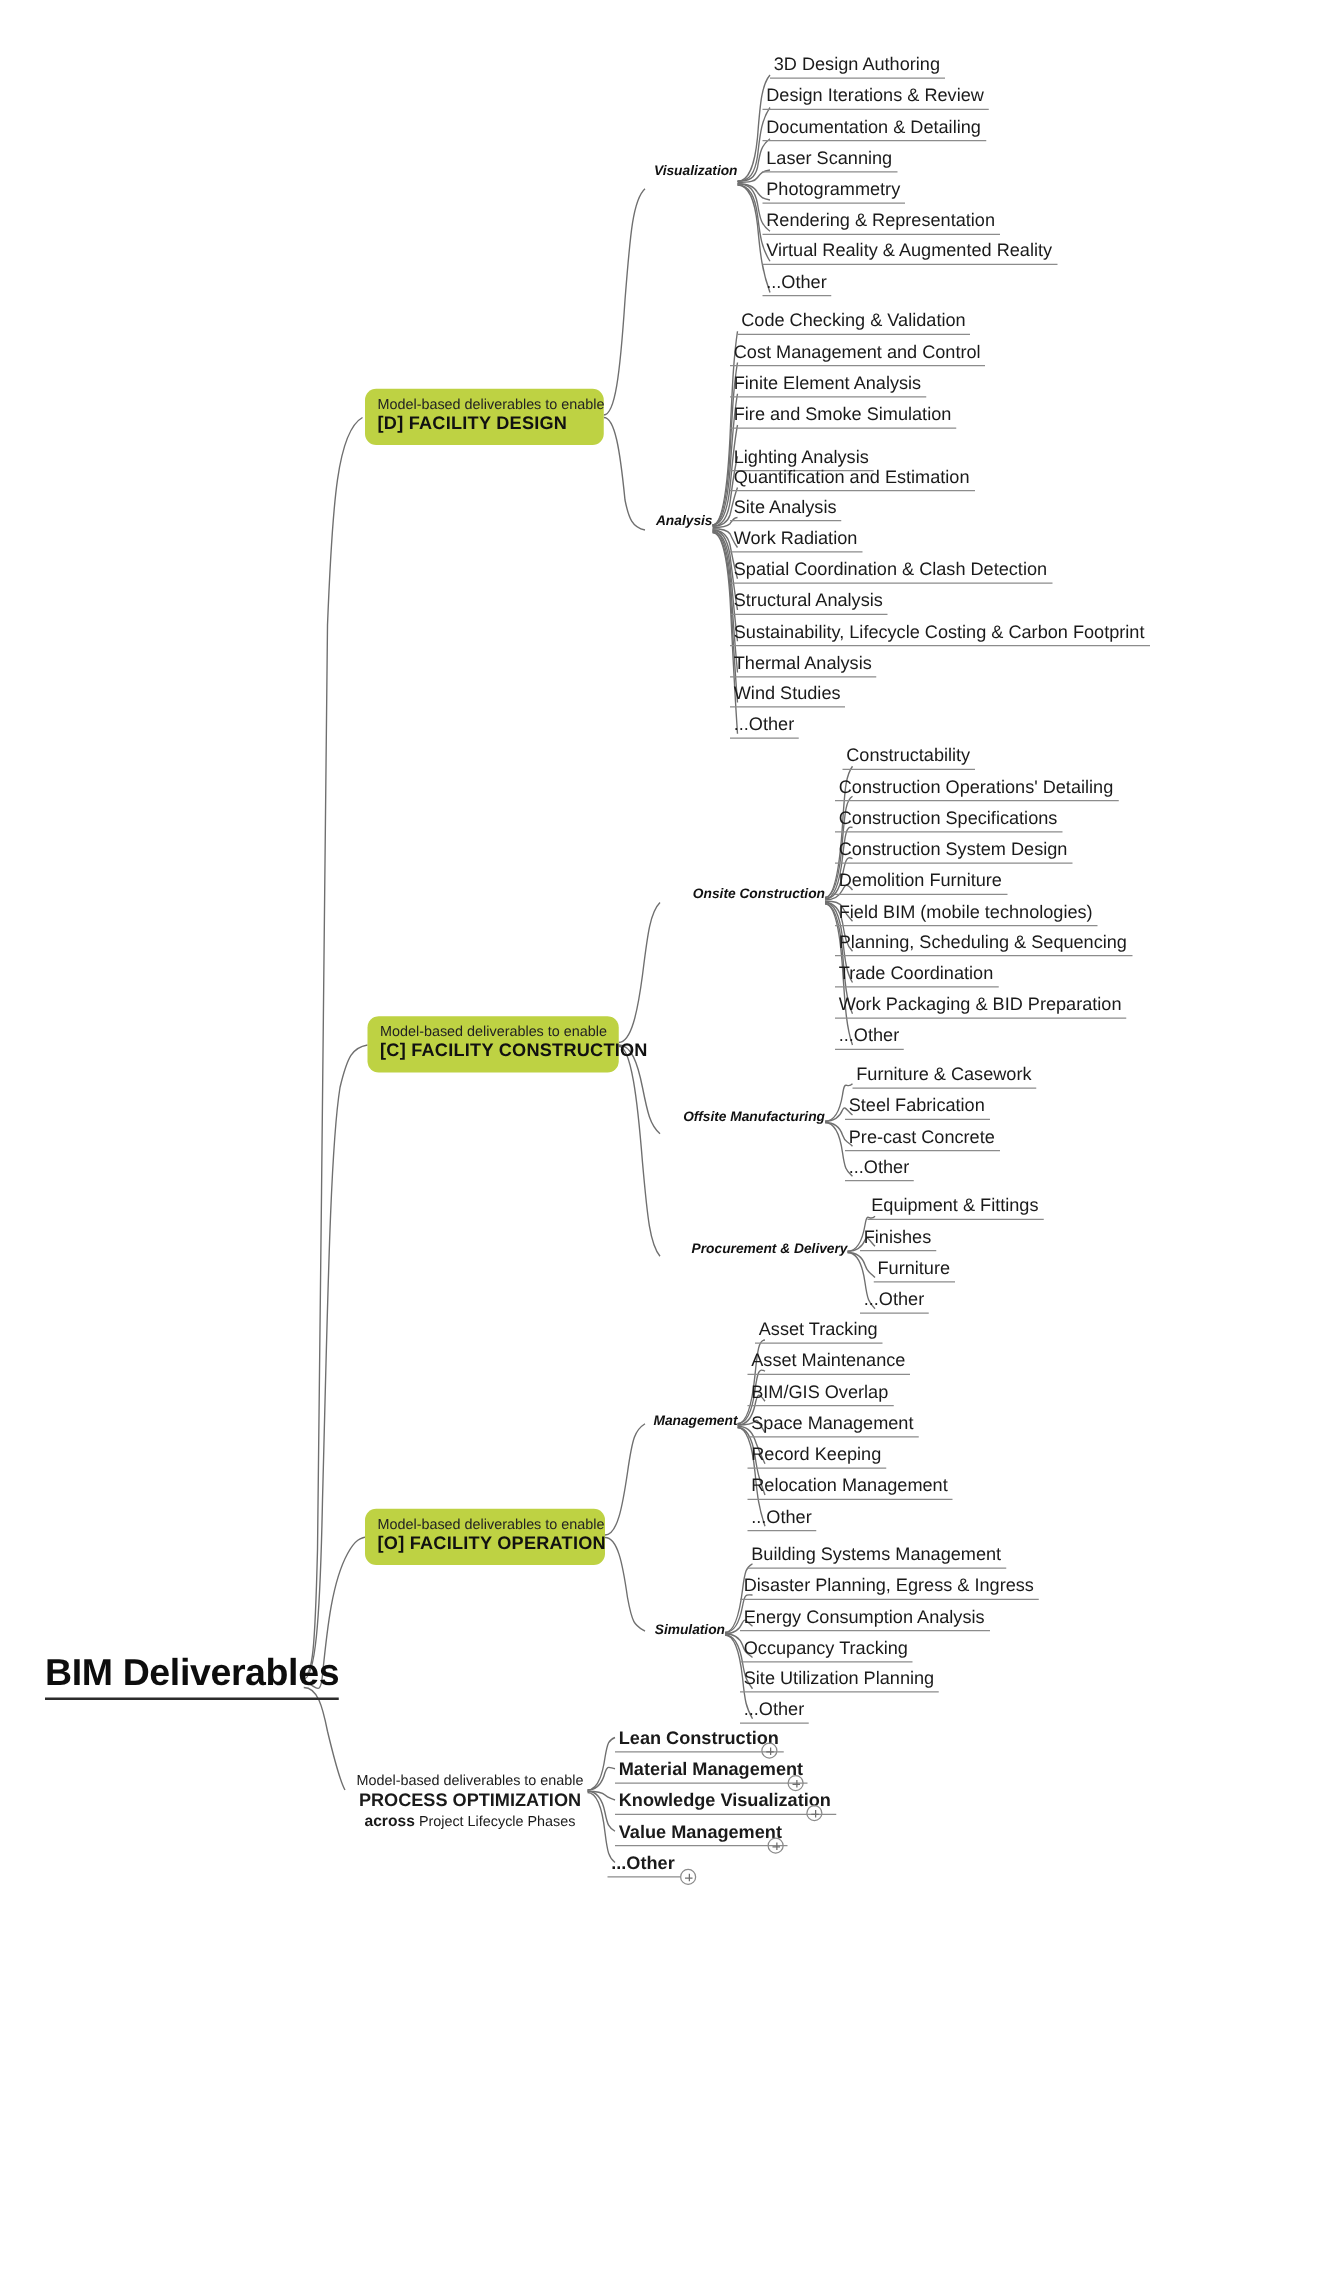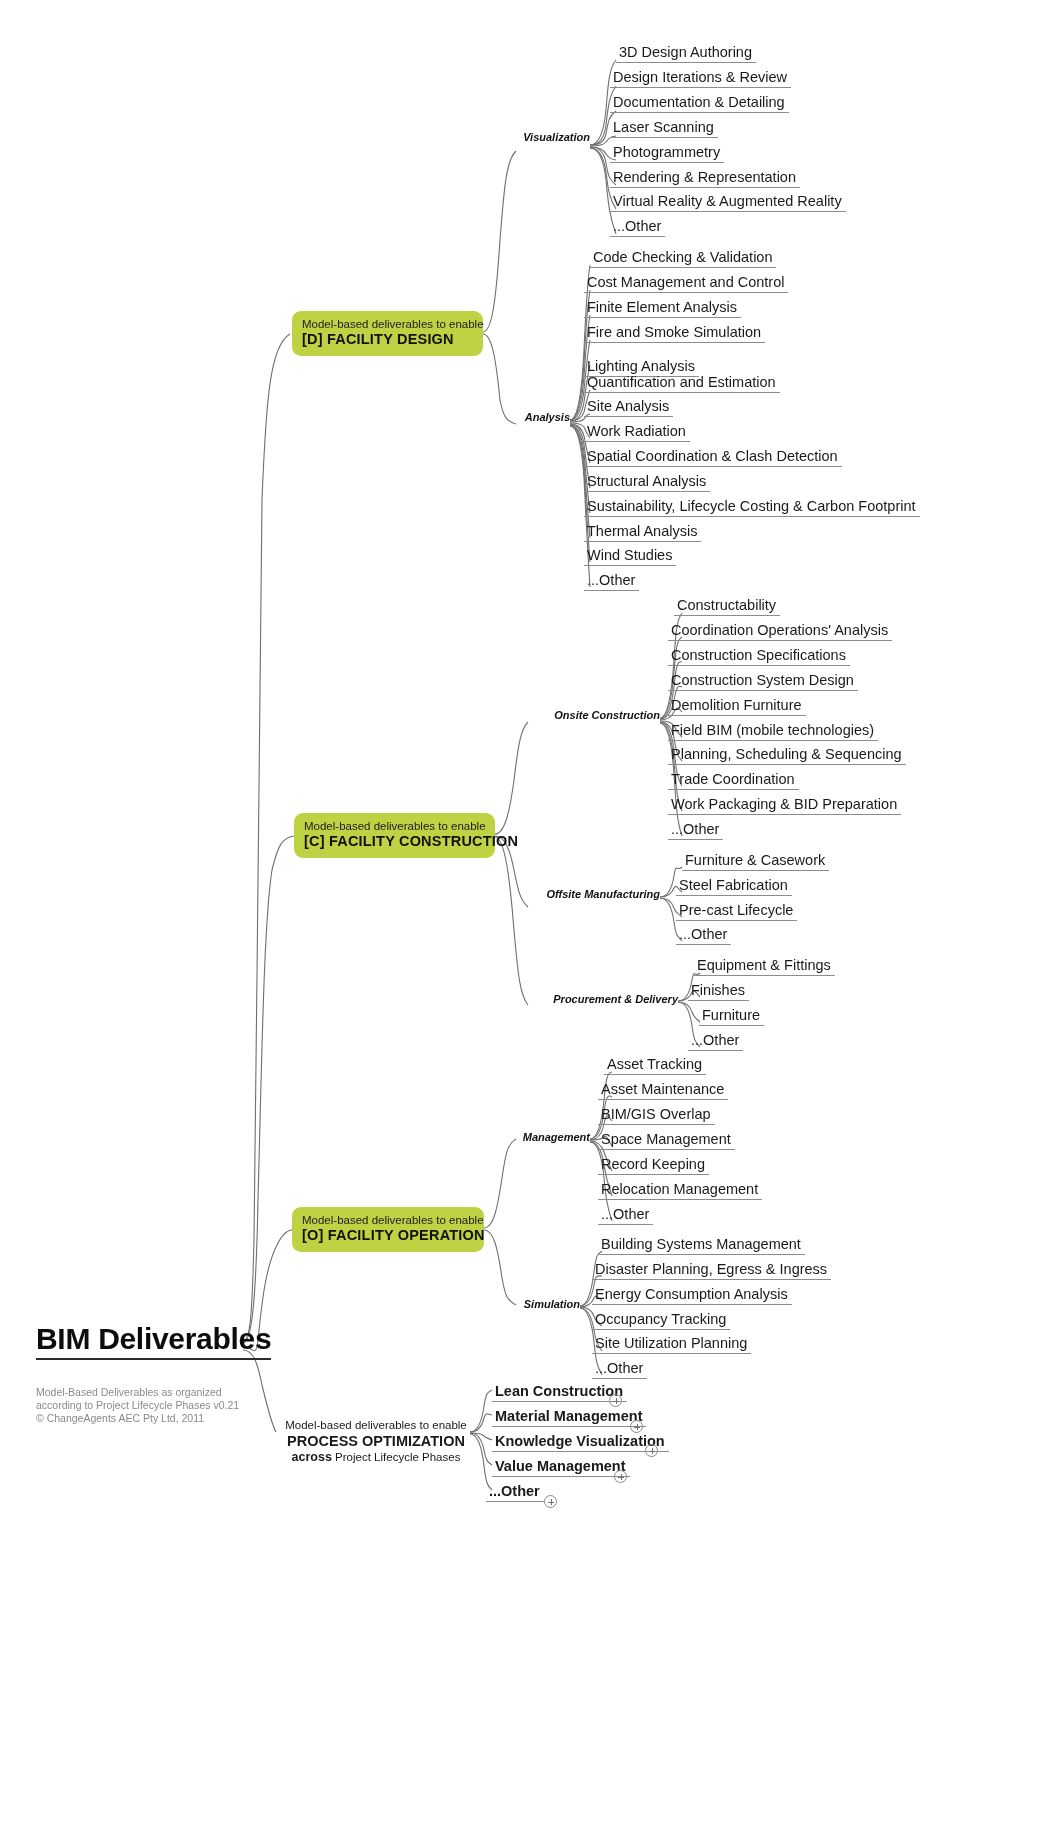--- a/index.html
+++ b/index.html
@@ -197,25 +197,20 @@
 
       <path d="M470,1432 C478,1432 482,1420 484,1406 C486,1394 487,1392 492,1390"></path>
       <path d="M470,1432 C478,1432 482,1426 484,1418 C486,1412 487,1414 492,1415"></path>
       <path d="M470,1433 C478,1433 482,1434 484,1436 C486,1438 487,1438 492,1440"></path>
       <path d="M470,1433 C478,1433 482,1440 484,1450 C486,1460 487,1462 492,1465"></path>
       <path d="M470,1434 C478,1434 482,1448 484,1466 C486,1482 487,1486 492,1490"></path>
     </g>
   </svg>
 
   <div id="root-title" style="left:36px;top:1322px;">BIM Deliverables</div>
-  <div id="credits" style="left:36px;top:1386px;">
-    <div>Model-Based Deliverables as organized</div>
-    <div>according to Project Lifecycle Phases  v0.21</div>
-    <div>© ChangeAgents AEC Pty Ltd, 2011</div>
-  </div>
 
   <div class="phase" style="left:292px;top:311px;width:191px;">
     <div class="pre">Model-based deliverables to enable</div>
     <div class="main">[D] FACILITY DESIGN</div>
   </div>
 
   <div class="branch" style="left:470px;top:131px;width:120px;">Visualization</div>
   <div class="leaf" style="left:616px;top:44px;">3D Design Authoring</div>
   <div class="leaf" style="left:610px;top:69px;">Design Iterations &amp; Review</div>
   <div class="leaf" style="left:610px;top:94px;">Documentation &amp; Detailing</div>
@@ -241,34 +236,34 @@
   <div class="leaf" style="left:584px;top:547px;">Wind Studies</div>
   <div class="leaf" style="left:584px;top:572px;">...Other</div>
 
   <div class="phase" style="left:294px;top:813px;width:201px;">
     <div class="pre">Model-based deliverables to enable</div>
     <div class="main">[C] FACILITY CONSTRUCTION</div>
   </div>
 
   <div class="branch" style="left:490px;top:709px;width:170px;">Onsite Construction</div>
   <div class="leaf" style="left:674px;top:597px;">Constructability</div>
-  <div class="leaf" style="left:668px;top:622px;">Coordination Operations' Analysis</div>
+  <div class="leaf" style="left:668px;top:622px;">Construction Operations' Detailing</div>
   <div class="leaf" style="left:668px;top:647px;">Construction Specifications</div>
   <div class="leaf" style="left:668px;top:672px;">Construction System Design</div>
   <div class="leaf" style="left:668px;top:697px;">Demolition Furniture</div>
   <div class="leaf" style="left:668px;top:722px;">Field BIM (mobile technologies)</div>
   <div class="leaf" style="left:668px;top:746px;">Planning, Scheduling &amp; Sequencing</div>
   <div class="leaf" style="left:668px;top:771px;">Trade Coordination</div>
   <div class="leaf" style="left:668px;top:796px;">Work Packaging &amp; BID Preparation</div>
   <div class="leaf" style="left:668px;top:821px;">...Other</div>
 
   <div class="branch" style="left:490px;top:888px;width:170px;">Offsite Manufacturing</div>
   <div class="leaf" style="left:682px;top:852px;">Furniture &amp; Casework</div>
   <div class="leaf" style="left:676px;top:877px;">Steel Fabrication</div>
-  <div class="leaf" style="left:676px;top:902px;">Pre-cast Lifecycle</div>
+  <div class="leaf" style="left:676px;top:902px;">Pre-cast Concrete</div>
   <div class="leaf" style="left:676px;top:926px;">...Other</div>
 
   <div class="branch" style="left:500px;top:993px;width:178px;">Procurement &amp; Delivery</div>
   <div class="leaf" style="left:694px;top:957px;">Equipment &amp; Fittings</div>
   <div class="leaf" style="left:688px;top:982px;">Finishes</div>
   <div class="leaf" style="left:688px;top:1007px;margin-left:11px;">Furniture</div>
   <div class="leaf" style="left:688px;top:1032px;">...Other</div>
 
   <div class="phase" style="left:292px;top:1207px;width:192px;">
     <div class="pre">Model-based deliverables to enable</div>

